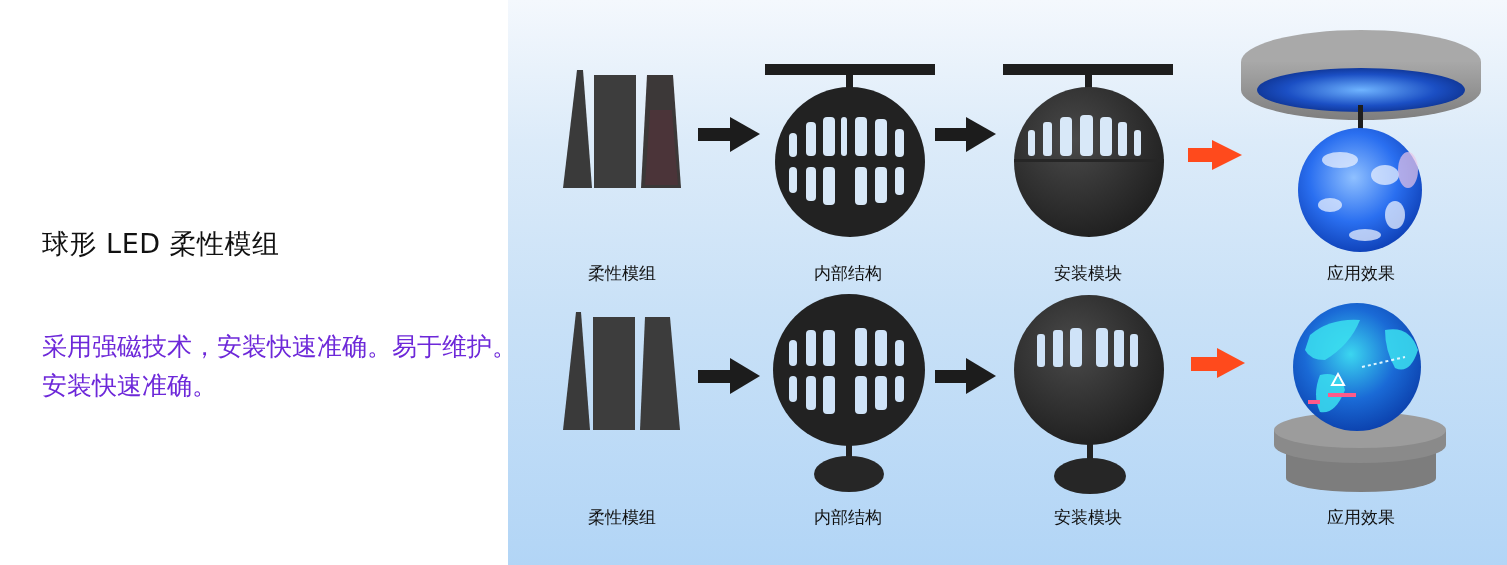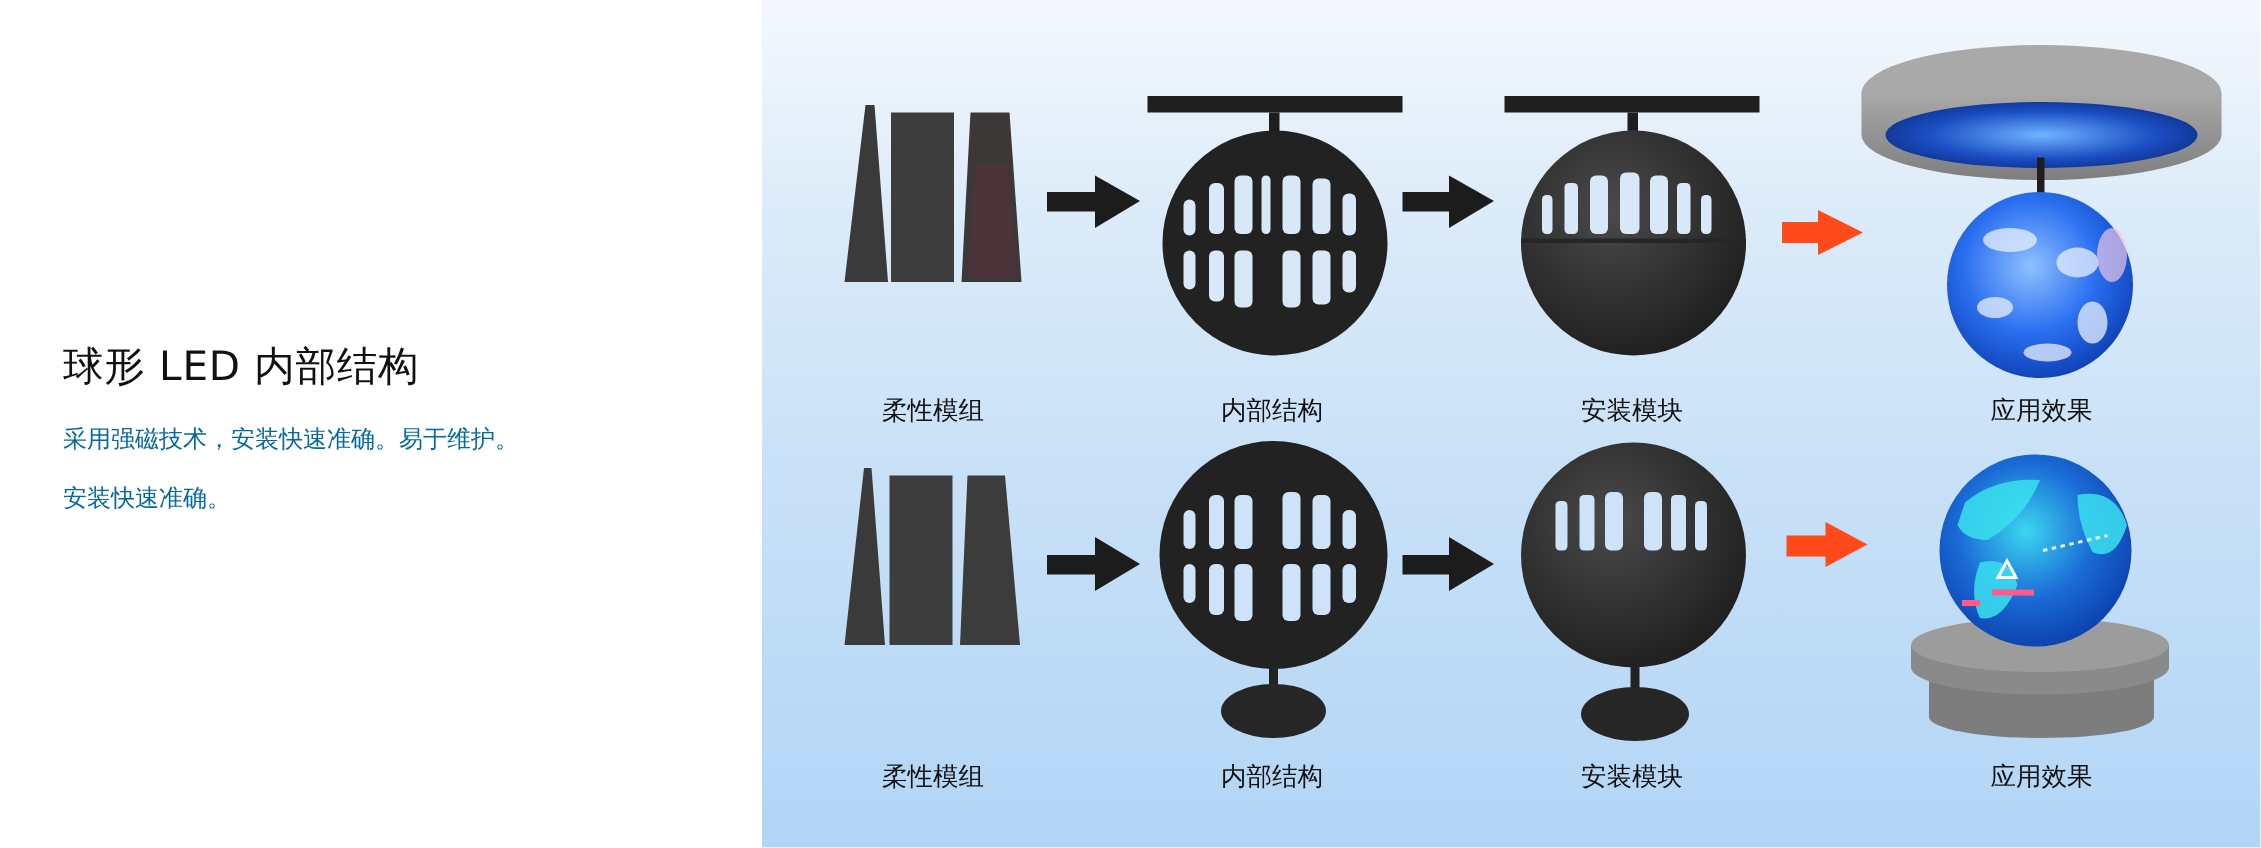--- a/index.html
+++ b/index.html
@@ -1,36 +1,36 @@
 <!DOCTYPE html>
 <html><head>
   <meta charset="utf-8">
   <style>
     * { margin: 0; padding: 0; box-sizing: border-box; }
     html, body { width: 1507px; height: 565px; overflow: hidden; background: #ffffff; }
     body { position: relative; font-family: "DejaVu Sans", "Liberation Sans", sans-serif; }
 
     .left-panel { position: absolute; left: 0; top: 0; width: 508px; height: 565px; background: #ffffff; }
     .title { position: absolute; left: 42px; top: 226px; font-size: 27px; color: #111; white-space: nowrap; letter-spacing: 0.5px; }
-    .desc { position: absolute; left: 42px; font-size: 16px; color: #0369a1; white-space: nowrap; }
+    .desc { position: absolute; left: 42px; font-size: 25px; color: #6d28d9; white-space: nowrap; margin-top: 47px; }
     .desc.l1 { top: 283px; }
     .desc.l2 { top: 322px; }
 
     .diagram {
       position: absolute; left: 508px; top: 0; width: 999px; height: 565px;
       background: linear-gradient(to bottom, #f4f8fd 0%, #dcebf9 25%, #c9e1f7 55%, #b2d5f6 100%);
     }
     .caption { position: absolute; font-size: 17px; color: #111; white-space: nowrap; transform: translateX(-50%); text-align: center; }
     svg { display: block; }
   </style>
 </head>
 <body>
 
 <div class="left-panel">
-  <div class="title">球形 LED 内部结构</div>
+  <div class="title">球形 LED 柔性模组</div>
   <div class="desc l1">采用强磁技术，安装快速准确。易于维护。</div>
   <div class="desc l2">安装快速准确。</div>
 </div>
 
 <div class="diagram">
   <svg width="999" height="565" viewBox="508 0 999 565" style="position:absolute;left:0;top:0;">
     <defs>
       <radialGradient id="sphereGrad" cx="40%" cy="35%" r="70%">
         <stop offset="0%" stop-color="#4a4a4a"></stop>
         <stop offset="100%" stop-color="#1e1e1e"></stop>

